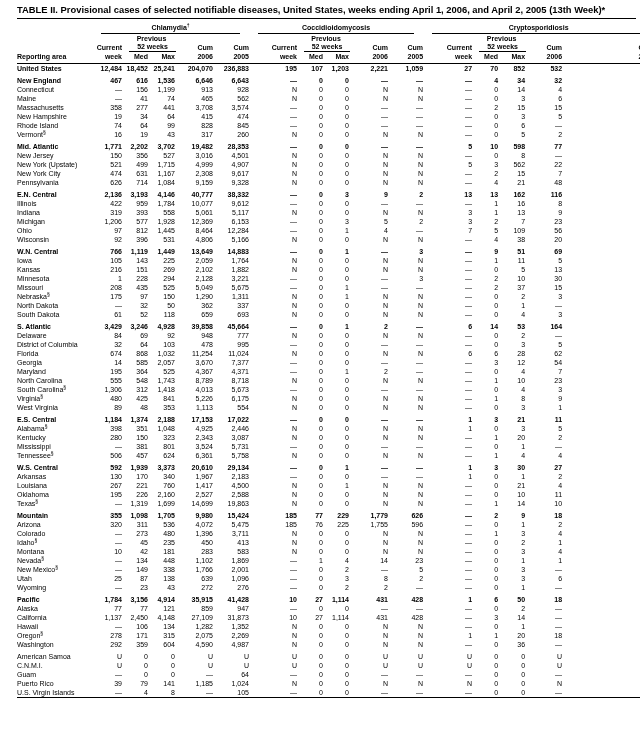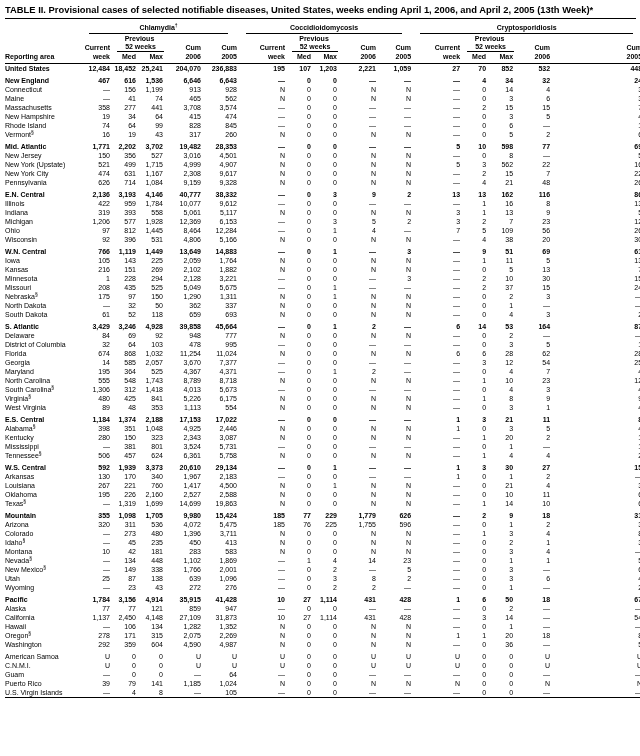--- a/index.html
+++ b/index.html
@@ -1,18 +1,18 @@
 <!DOCTYPE html>
 <html><head>
 <meta charset="utf-8">
 <style>
   html,body { margin:0; padding:0; background:#fff; }
   .page {
     width:640px; height:700px; box-sizing:border-box;
-    padding:2px 4px 0 5px;
+    padding:2px 4px 0 17px;
     font-family:"Liberation Sans","DejaVu Sans",sans-serif;
     color:#000; overflow:hidden;
   }
   .title {
     font-size:9.4px; font-weight:bold; line-height:11px;
     padding:2px 0 3px 0; border-bottom:1.8px solid #000;
   }
   table {
     width:631px; border-collapse:collapse; table-layout:fixed;
     font-size:7px; margin-top:1px; border-bottom:1.8px solid #000;

